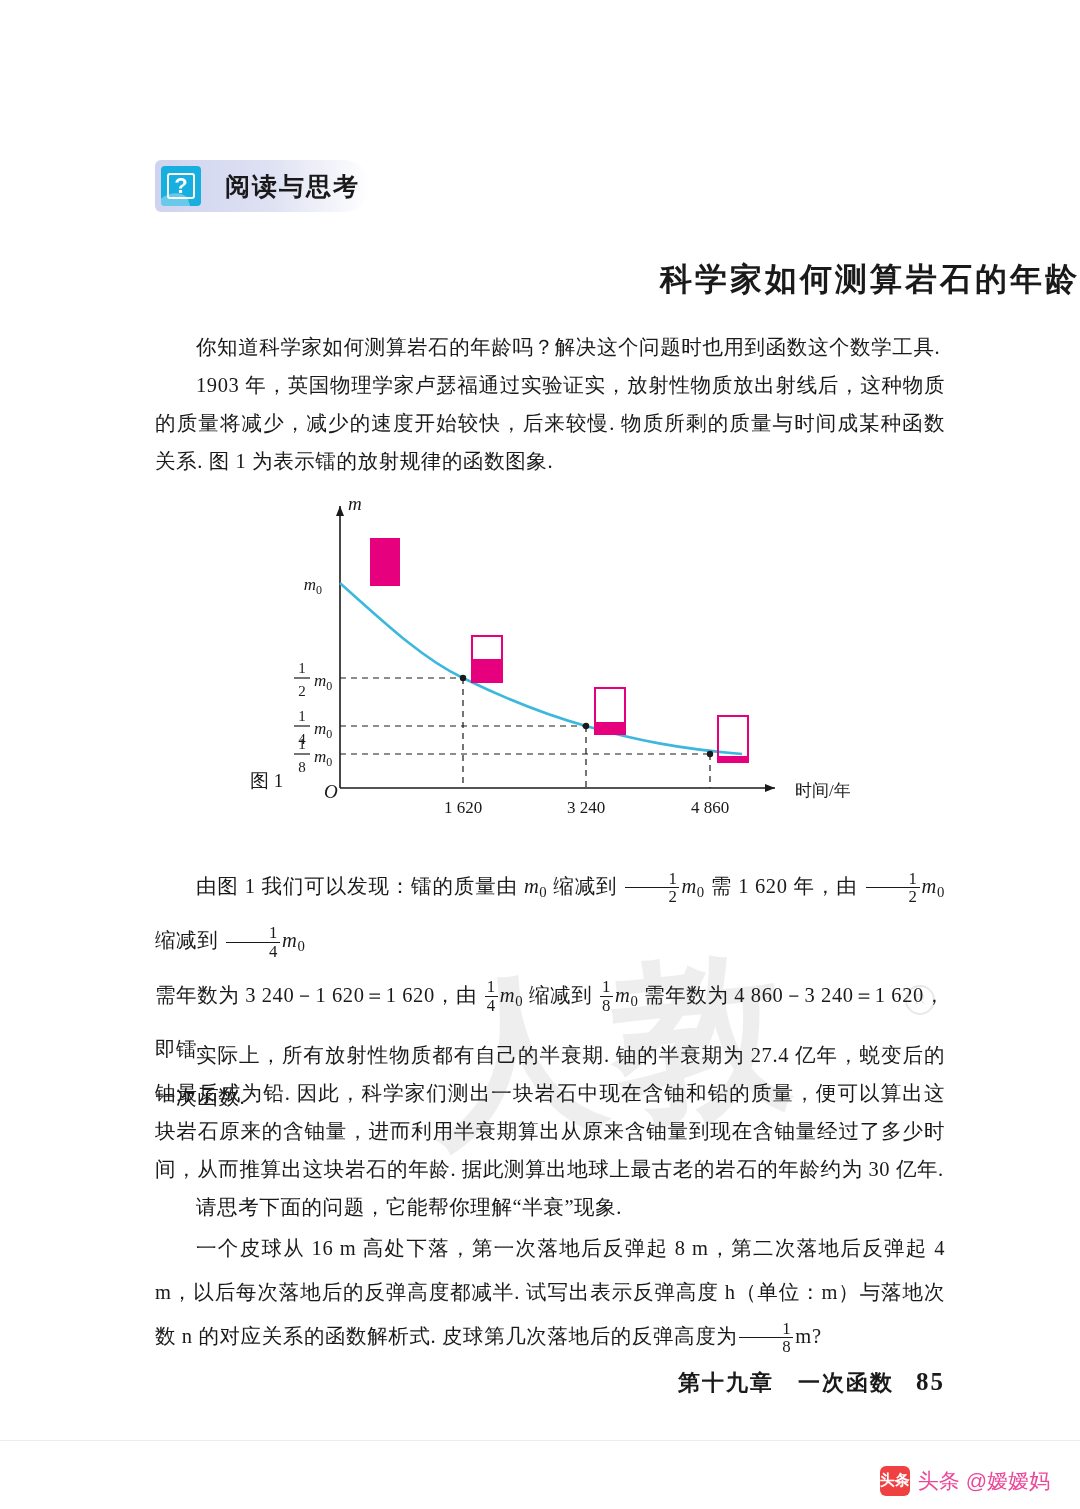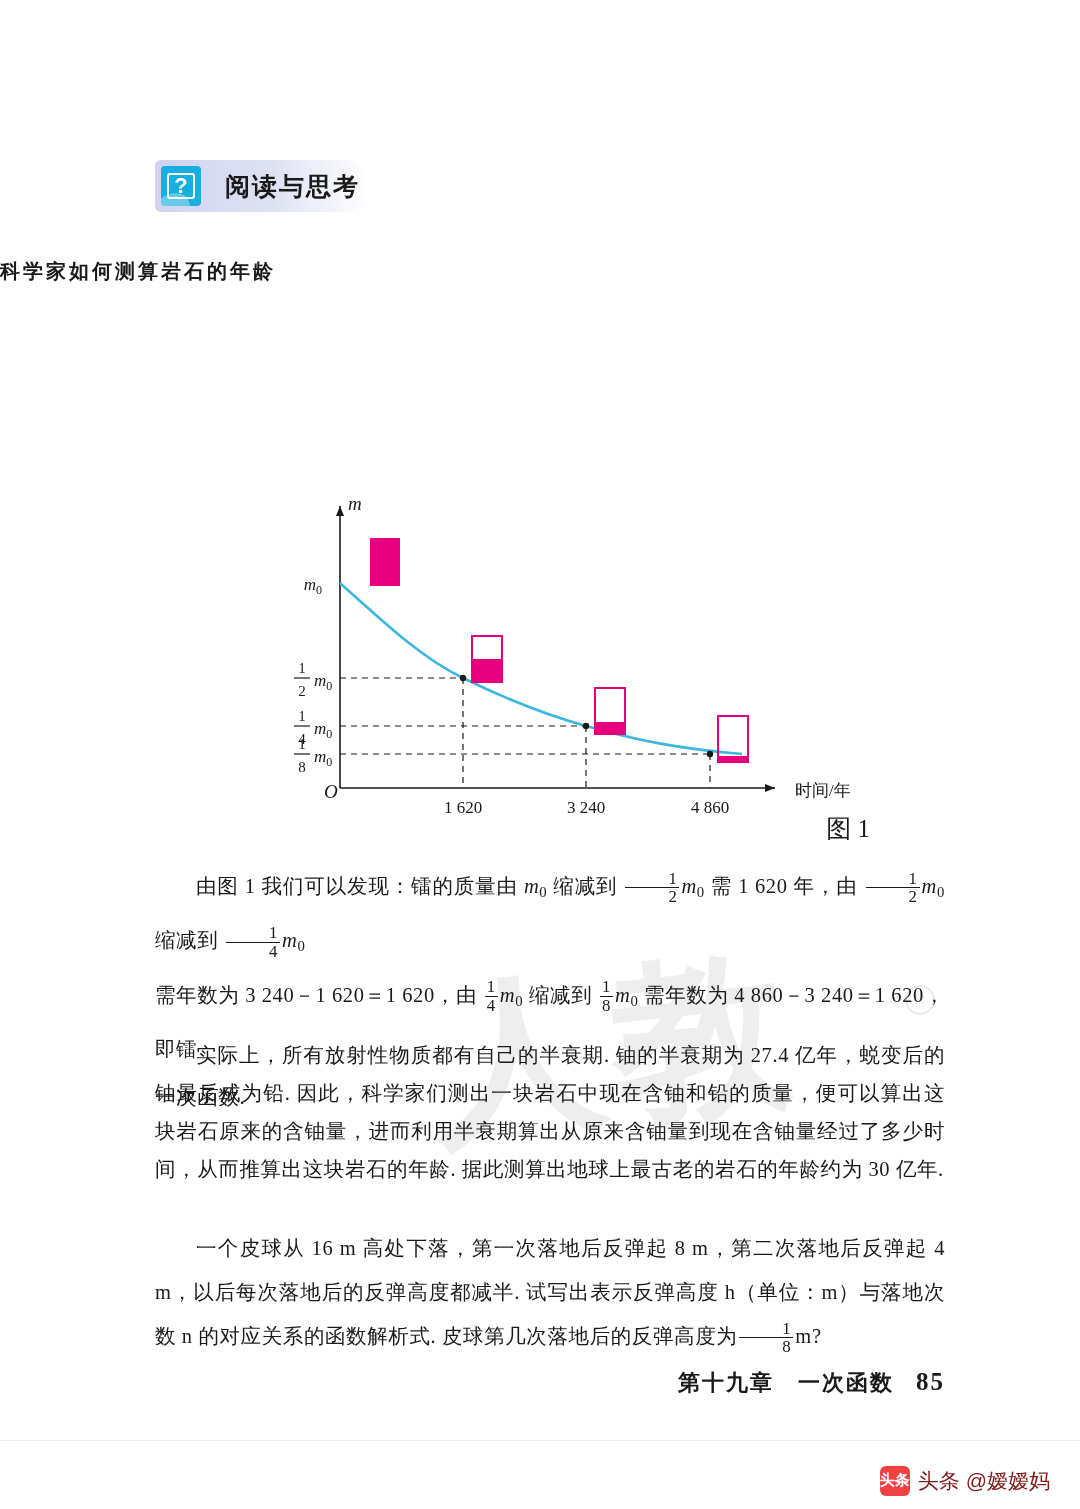--- a/index.html
+++ b/index.html
@@ -74,22 +74,22 @@
     color: #1a1a1a;
     font-family: "Liberation Serif", serif;
   }
 
   
   .doc-title {
     position: absolute;
     top: 258px;
     left: 0;
     width: 1080px;
-    text-align: left;
-    font-size: 20px;
+    text-align: right;
+    font-size: 32px;
     font-weight: bold;
     letter-spacing: 3px;
   }
 
   
   .body-block {
     position: absolute;
     left: 155px;
     width: 790px;
     font-size: 20.5px;
@@ -117,24 +117,24 @@
   .figure {
     position: absolute;
     left: 250px;
     top: 488px;
     width: 620px;
     height: 350px;
   }
   .fig-caption {
     position: absolute;
     left: 250px;
-    top: 812px;
+    top: 768px;
     width: 620px;
-    text-align: right;
-    font-size: 25px;
+    text-align: left;
+    font-size: 19px;
   }
 
   
   .watermark {
     position: absolute;
     left: 430px;
     top: 930px;
     font-size: 175px;
     color: rgba(150,150,150,0.16);
     font-family: "Liberation Serif", serif;
@@ -197,38 +197,42 @@
     color: #fff;
     font-size: 15px;
     font-family: "Liberation Sans", sans-serif;
     display: flex;
     align-items: center;
     justify-content: center;
     font-weight: bold;
   }
   .tt-logo .txt {
     font-size: 21px;
-    color: #7f1d1d;
+    color: #ec4899;
     font-family: "Liberation Sans", sans-serif;
   }
 </style>
 </head>
 <body>
 
 <div class="page">
 
   <div class="badge">
     <div class="badge-icon">
       <span class="q">?</span>
     </div>
     <div class="badge-text">阅读与思考</div>
   </div>
 
   <div class="doc-title">科学家如何测算岩石的年龄</div>
 
+  <div class="body-block" id="para1">
+    <div class="p-indent">你知道科学家如何测算岩石的年龄吗？解决这个问题时也用到函数这个数学工具.</div>
+    <div class="p-indent">1903 年，英国物理学家卢瑟福通过实验证实，放射性物质放出射线后，这种物质的质量将减少，减少的速度开始较快，后来较慢. 物质所剩的质量与时间成某种函数关系. 图 1 为表示镭的放射规律的函数图象.</div>
+  </div>
 
   <div class="figure">
     <svg width="620" height="350" viewBox="0 0 620 350">
 
       <line x1="90" y1="300" x2="525" y2="300" stroke="#1a1a1a" stroke-width="1.6"></line>
       <polygon points="525,300 515,296 515,304" fill="#1a1a1a"></polygon>
       <line x1="90" y1="300" x2="90" y2="18" stroke="#1a1a1a" stroke-width="1.6"></line>
       <polygon points="90,18 86,28 94,28" fill="#1a1a1a"></polygon>
 
       <path d="M 90 95 C 140 140, 175 172, 213 190 C 258 212, 300 228, 336 238 C 385 252, 430 261, 492 266" fill="none" stroke="#3cb7dd" stroke-width="2.6"></path>
@@ -294,20 +298,21 @@
       <span>由图 1 我们可以发现：镭的质量由 </span><span class="ital">m</span><span class="sub">0</span><span> 缩减到 </span><span class="frac"><span class="num">1</span><span class="den">2</span></span><span class="ital">m</span><span class="sub">0</span><span> 需 1 620 年，由 </span><span class="frac"><span class="num">1</span><span class="den">2</span></span><span class="ital">m</span><span class="sub">0</span><span> 缩减到 </span><span class="frac"><span class="num">1</span><span class="den">4</span></span><span class="ital">m</span><span class="sub">0</span>
     </div>
     <div>
       <span>需年数为 3 240－1 620＝1 620，由 </span><span class="frac"><span class="num">1</span><span class="den">4</span></span><span class="ital">m</span><span class="sub">0</span><span> 缩减到 </span><span class="frac"><span class="num">1</span><span class="den">8</span></span><span class="ital">m</span><span class="sub">0</span><span> 需年数为 4 860－3 240＝1 620，即镭</span>
     </div>
     <div>一次函数.</div>
   </div>
 
   <div class="body-block p-indent" style="top:1036px;">实际上，所有放射性物质都有自己的半衰期. 铀的半衰期为 27.4 亿年，蜕变后的铀最后成为铅. 因此，科学家们测出一块岩石中现在含铀和铅的质量，便可以算出这块岩石原来的含铀量，进而利用半衰期算出从原来含铀量到现在含铀量经过了多少时间，从而推算出这块岩石的年龄. 据此测算出地球上最古老的岩石的年龄约为 30 亿年.</div>
 
+  <div class="body-block p-indent" style="top:1188px;">请思考下面的问题，它能帮你理解“半衰”现象.</div>
 
   <div class="body-block p-indent" style="top:1226px; line-height:44px;">
     <span>一个皮球从 16 m 高处下落，第一次落地后反弹起 8 m，第二次落地后反弹起 4 m，以后每次落地后的反弹高度都减半. 试写出表示反弹高度 h（单位：m）与落地次数 n 的对应关系的函数解析式. 皮球第几次落地后的反弹高度为</span><span class="frac"><span class="num">1</span><span class="den">8</span></span><span>m?</span>
   </div>
 
   <div class="footer">
     <span>第十九章　一次函数</span><span class="pg">85</span>
   </div>
 
   <div class="bottom-bar">

